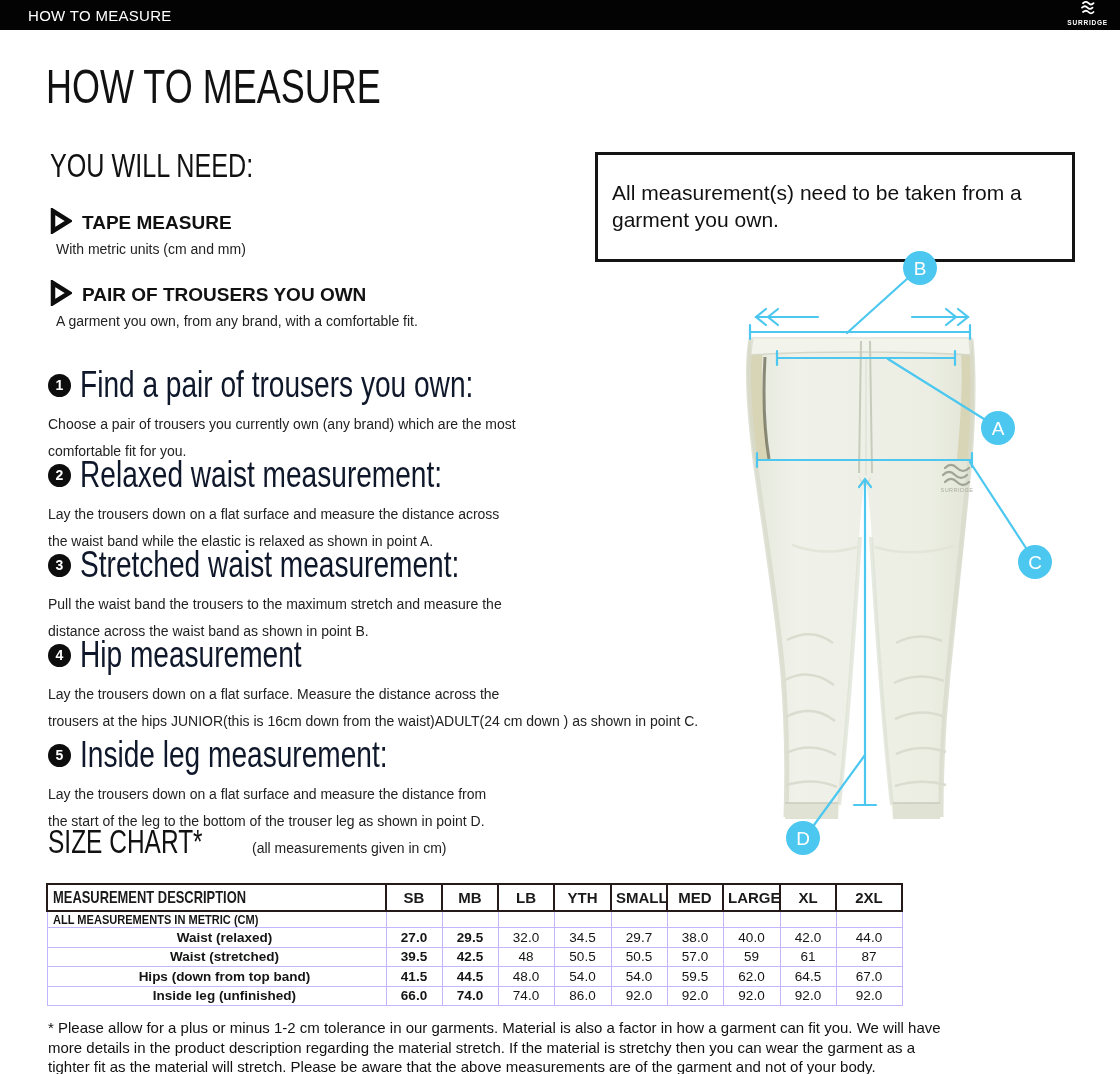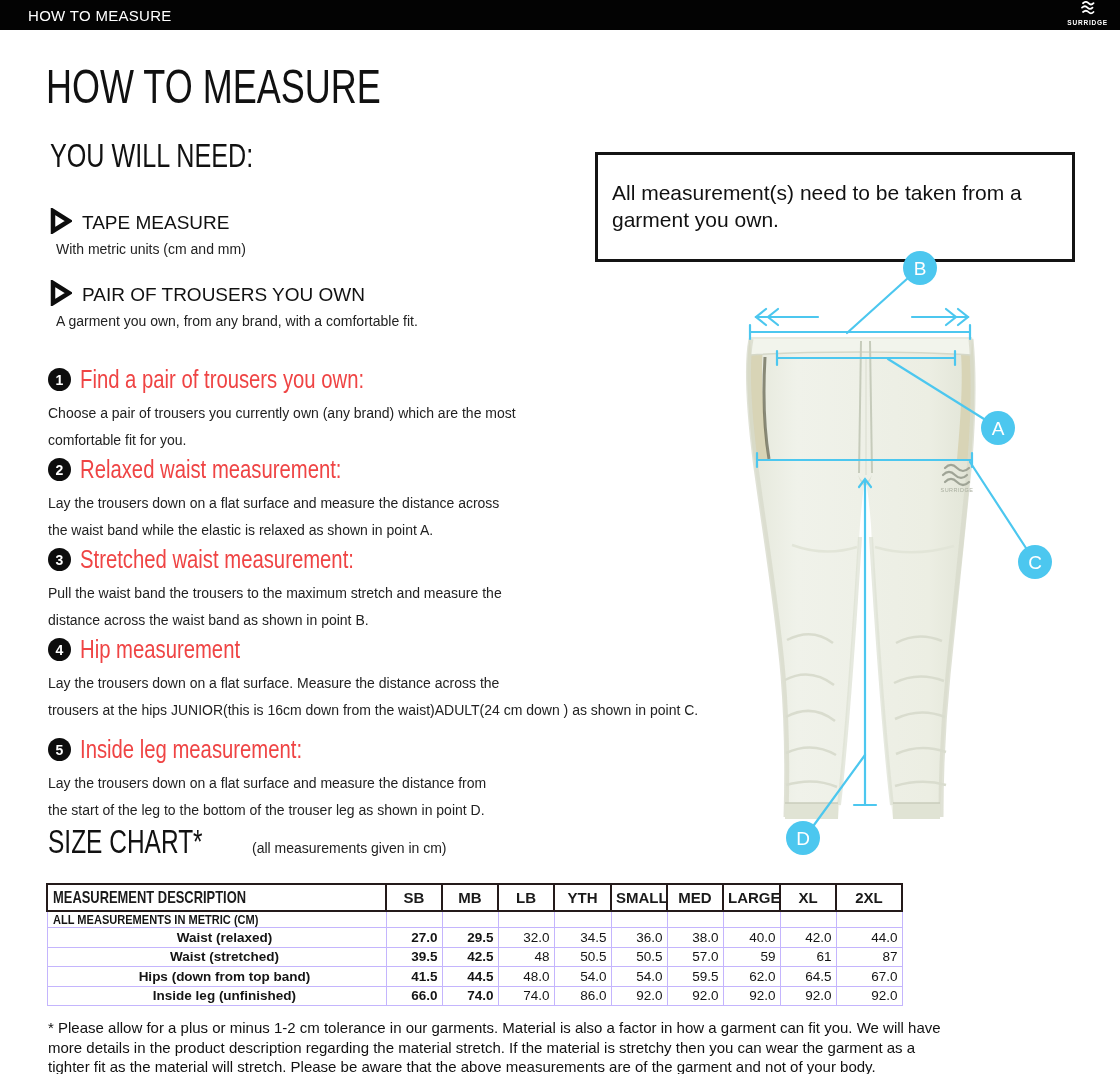--- a/index.html
+++ b/index.html
@@ -15,46 +15,46 @@
   .topbar-brand{position:absolute;right:12px;top:1px;display:flex;flex-direction:column;align-items:center;}
   .topbar-brand .brand-text{color:#fff;font-size:6.5px;font-weight:700;letter-spacing:.8px;margin-top:-1px;}
   
   .sx75{display:inline-block;transform:scaleX(.75);transform-origin:0 50%;white-space:nowrap;}
   .sx74{display:inline-block;transform:scaleX(.74);transform-origin:0 50%;white-space:nowrap;}
   .sx78{display:inline-block;transform:scaleX(.78);transform-origin:0 50%;white-space:nowrap;}
   .sx72{display:inline-block;transform:scaleX(.72);transform-origin:0 50%;white-space:nowrap;}
   .sx76{display:inline-block;transform:scaleX(.76);transform-origin:0 0;white-space:nowrap;}
   .sx85{display:inline-block;transform:scaleX(.85);transform-origin:0 0;white-space:nowrap;}
   .page-title{position:absolute;left:46px;top:62px;font-size:48px;line-height:1.05;font-weight:400;color:#111;}
-  .ywn-heading{position:absolute;left:50px;top:136px;font-size:34px;font-weight:400;color:#111;}
+  .ywn-heading{position:absolute;left:50px;top:146px;font-size:34px;font-weight:400;color:#111;}
   
   .need-item{position:absolute;left:50px;}
   .need-head{display:flex;align-items:center;gap:10px;}
-  .need-label{font-size:19px;color:#111;}
+  .need-label{font-size:19px;color:#111;font-weight:bold;}
   .need-desc{font-size:14px;color:#222;margin-top:3px;margin-left:6px;}
   
   .step{position:absolute;left:48px;width:700px;}
   .step-head{display:flex;align-items:center;gap:9px;}
   .step-num{width:23px;height:23px;border-radius:50%;background:#0d0d0d;color:#fff;
     font-size:14px;font-weight:700;display:flex;align-items:center;justify-content:center;flex:0 0 23px;}
-  .step-title{font-size:26px;color:#ef4444;}
+  .step-title{font-size:36px;color:#0f172a;}
   .step-body{font-size:14px;line-height:27px;color:#222;margin-top:5px;white-space:pre-line;}
   
   .note-box{position:absolute;left:595px;top:152px;width:446px;height:56px;border:3px solid #141414;
     padding:24px 14px;font-size:21px;line-height:27px;color:#111;}
   
   .sc-title{position:absolute;left:48px;top:822px;font-size:34px;color:#111;}
   .sc-subtitle{position:absolute;left:252px;top:840px;font-size:14px;color:#222;}
   table.sizechart{position:absolute;left:46px;top:883px;border-collapse:collapse;table-layout:fixed;
     width:856px;background:#fff;}
   table.sizechart th,table.sizechart td{border:1px solid #c4b5fd;padding:0 4px;overflow:hidden;}
   table.sizechart th{border-width:2px;border-color:#241a1a;height:25px;font-size:15px;font-weight:700;text-align:center;}
   table.sizechart th.desc{text-align:left;padding-left:5px;font-size:17px;}
   table.sizechart tr.metric td{height:15px;font-size:13px;font-weight:700;text-align:left;padding-left:5px;}
-  table.sizechart tbody td{height:18.5px;font-size:13.5px;text-align:right;color:#141414;}
+  table.sizechart tbody td{height:18.5px;font-size:13.5px;text-align:center;color:#141414;}
   table.sizechart tbody td.rowlabel{text-align:center;padding-left:20px;font-weight:700;font-size:13.5px;}
   table.sizechart tbody td.bold{font-weight:700;}
   
   .footer-note{position:absolute;left:48px;top:1018px;width:1062px;font-size:15px;line-height:19.5px;
     color:#111;white-space:pre-line;}
   
   .figure{position:absolute;left:730px;top:245px;width:330px;height:615px;}
   svg text.marker{fill:#ffffff;font-family:"Liberation Sans",sans-serif;font-size:19px;}
 </style>
 </head>
@@ -319,21 +319,21 @@
         <td></td>
         <td></td>
         <td></td>
       </tr>
       <tr>
         <td class="rowlabel">Waist (relaxed)</td>
         <td class="bold">27.0</td>
         <td class="bold">29.5</td>
         <td>32.0</td>
         <td>34.5</td>
-        <td>36.0</td>
+        <td>29.7</td>
         <td>38.0</td>
         <td>40.0</td>
         <td>42.0</td>
         <td>44.0</td>
       </tr>
       <tr>
         <td class="rowlabel">Waist (stretched)</td>
         <td class="bold">39.5</td>
         <td class="bold">42.5</td>
         <td>48</td>

